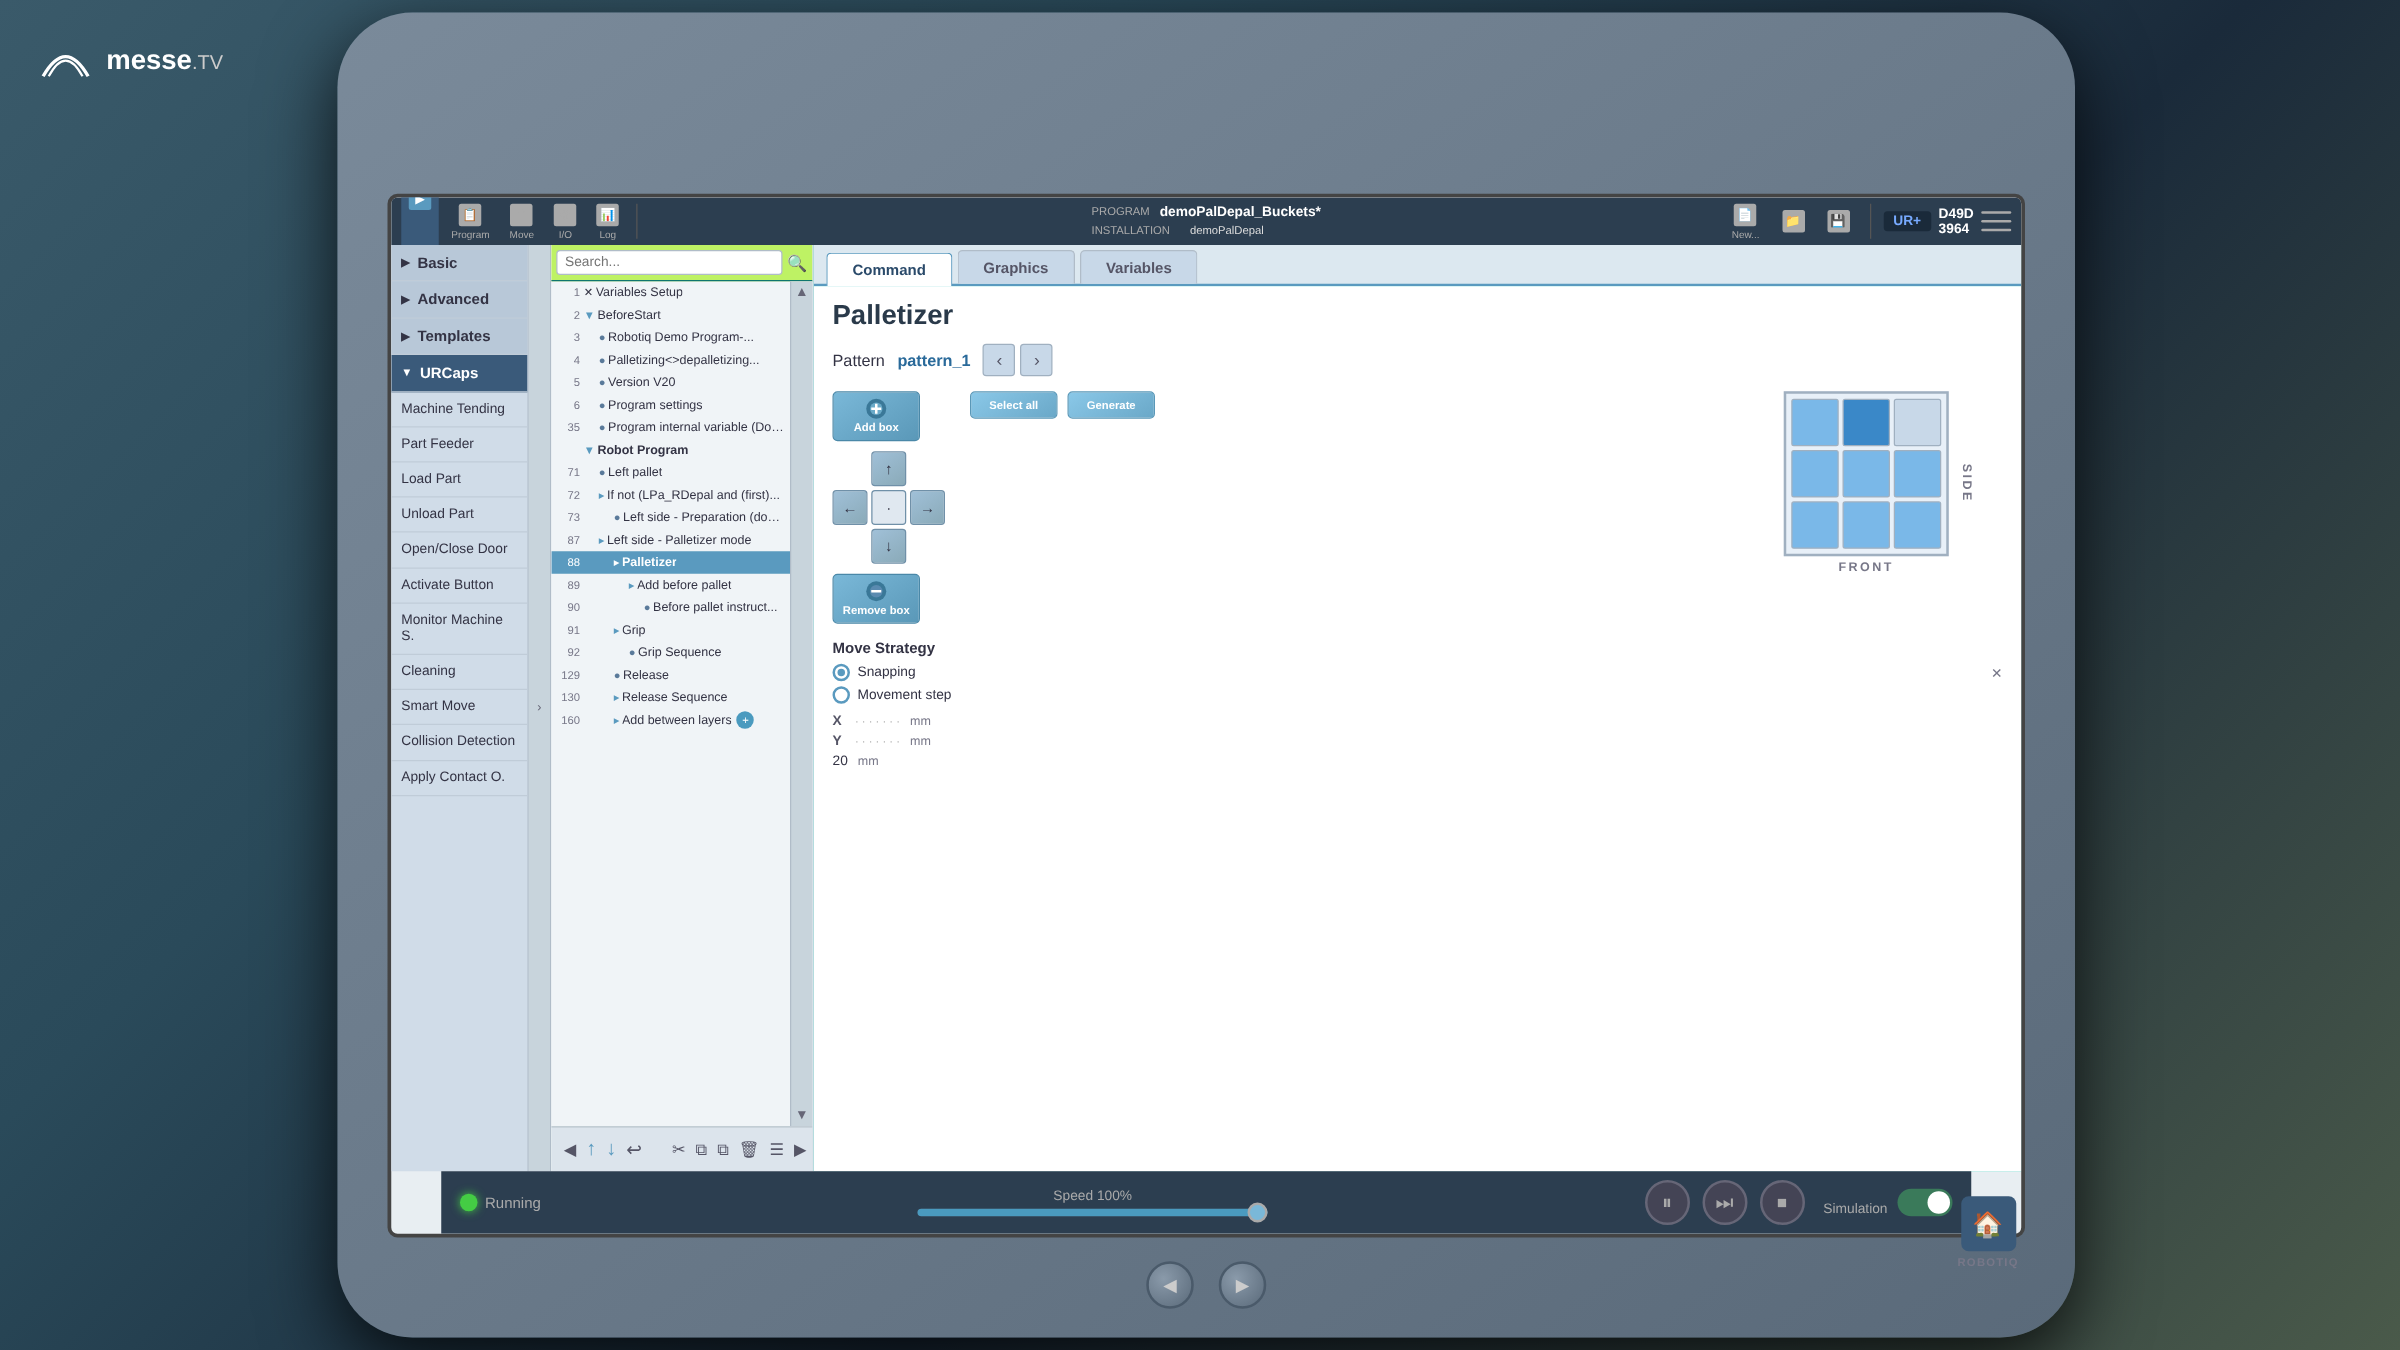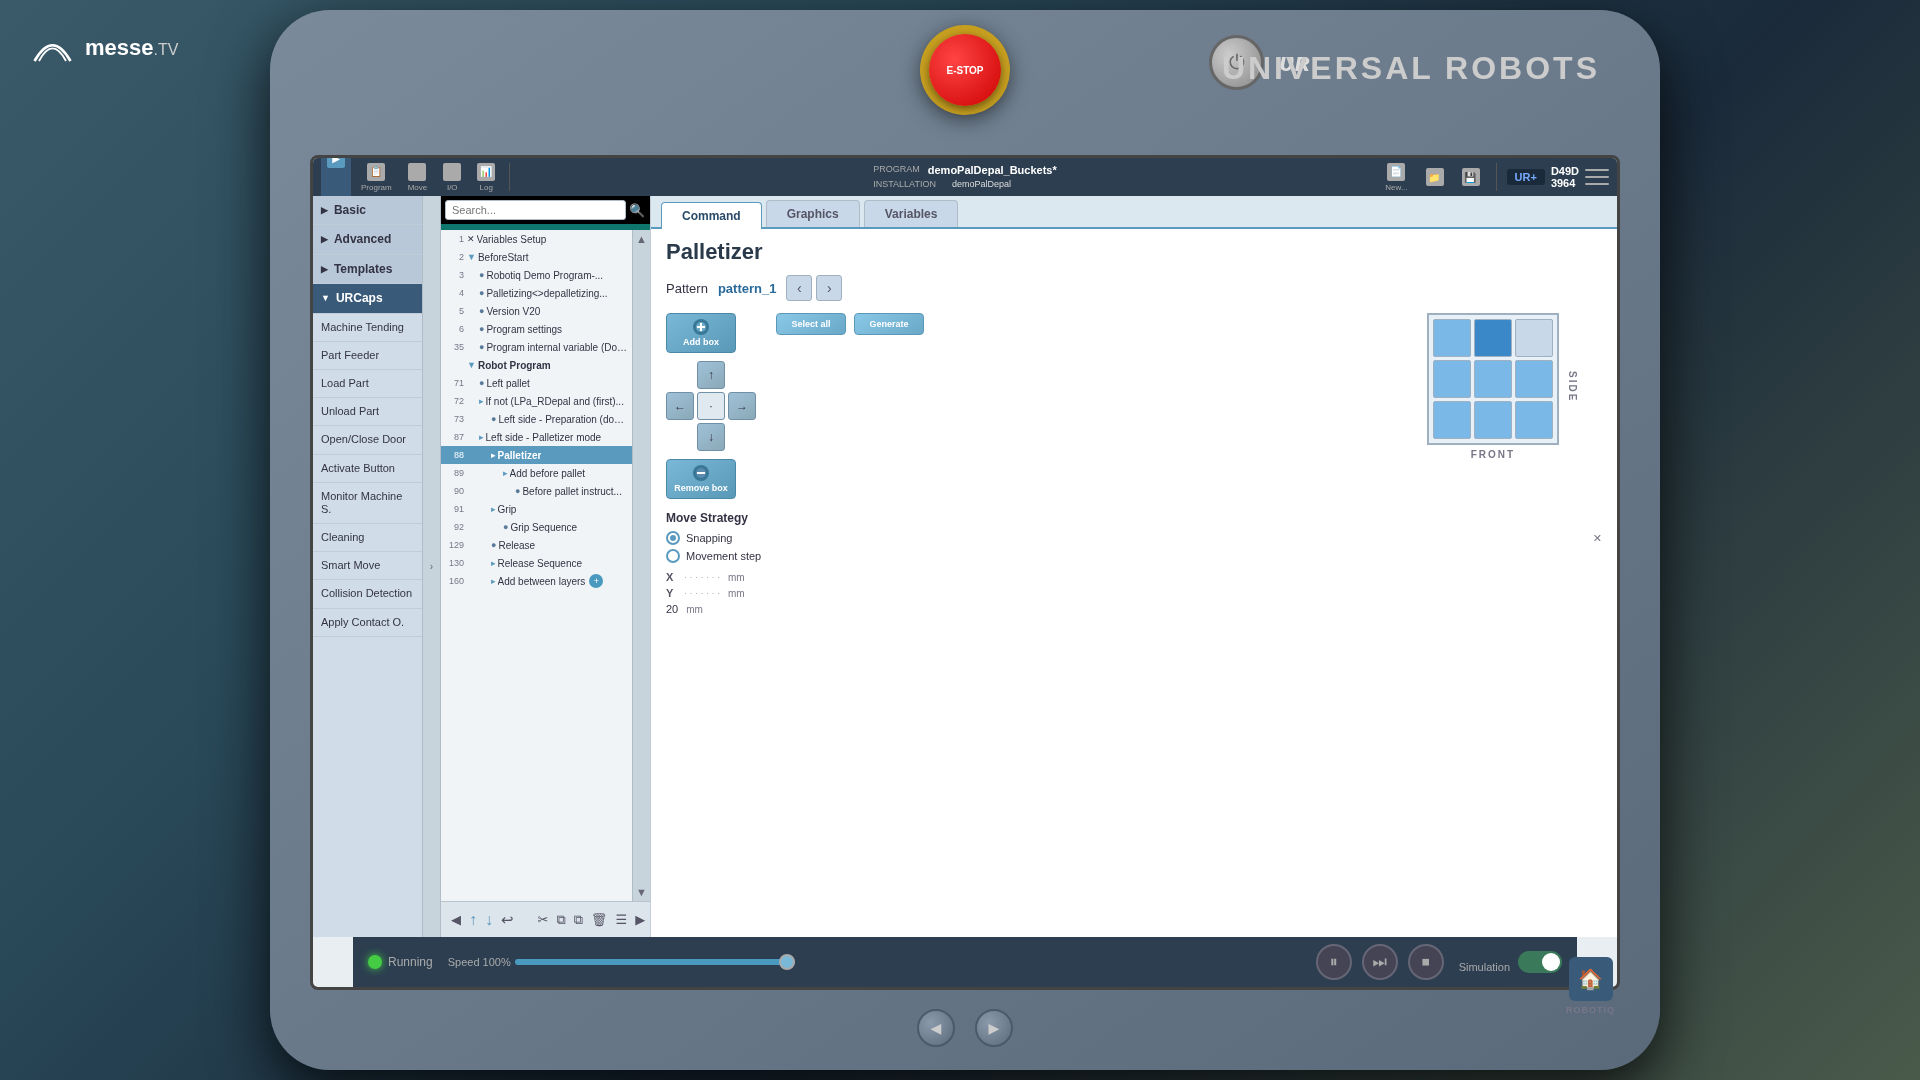--- a/index.html
+++ b/index.html
@@ -266,24 +266,24 @@
       width: 210px;
       background: #f0f4f7;
       border-right: 1px solid #c0ccd8;
       display: flex;
       flex-direction: column;
       flex-shrink: 0;
       overflow: hidden;
     }
     .tree-search {
       padding: 4px;
-      border-bottom: 6px solid #0f766e;
-      display: flex;
-      align-items: center;
-      background: #000000;
+      border-bottom: 1px solid #0f766e;
+      display: flex;
+      align-items: center;
+      background: #bef264;
     }
     .tree-search input {
       flex: 1;
       border: 1px solid #b0bcc8;
       border-radius: 3px;
       padding: 3px 6px;
       font-size: 11px;
       background: white;
     }
     .tree-scroll {
@@ -593,21 +593,21 @@
     }
     .status-text {
       color: #aaa;
       font-size: 12px;
     }
 
     
     .speed-area {
       flex: 1;
       display: flex;
-      flex-direction: row;
+      flex-direction: column;
       align-items: center;
       gap: 4px;
     }
     .speed-label {
       color: #aaa;
       font-size: 11px;
     }
     .speed-slider-track {
       width: 280px;
       height: 6px;
@@ -797,41 +797,20 @@
     <path d="M10 40 Q30 5 50 40" stroke="white" stroke-width="3" fill="none"></path>
     <path d="M15 40 Q30 12 45 40" stroke="white" stroke-width="2" fill="none"></path>
   </svg>
   <div>
     <span style="font-size:22px; font-weight:bold; color:white;">messe</span><span style="font-size:16px; color:#ccc;">.TV</span>
   </div>
 </div>
 
 <div class="pendant">
 
-  <div class="pendant-top">
-
-    <div class="estop-container">
-      <div class="estop-outer">
-        <div class="estop-btn">
-          <span>E-STOP</span>
-        </div>
-      </div>
-    </div>
-
-    <div class="power-area">
-      <div class="power-btn">
-        <span style="font-size:20px; color:#666;">⏻</span>
-      </div>
-      <span style="font-size:26px; font-weight:bold; color:#ddd; font-style:italic;">ᴜʀ</span>
-    </div>
-
-    <div class="brand-label">
-      <span>UNIVERSAL ROBOTS</span>
-    </div>
-  </div>
 
   <div class="screen">
 
     <div class="toolbar">
 
       <div class="toolbar-btn active">
         <div class="tb-icon" style="background:#5a9abf; color:white; font-size:10px;">▶</div>
         <span style="color:#aaa; font-size:8px;margin-top:26px;">Run</span>
       </div>
       <div class="toolbar-btn">

